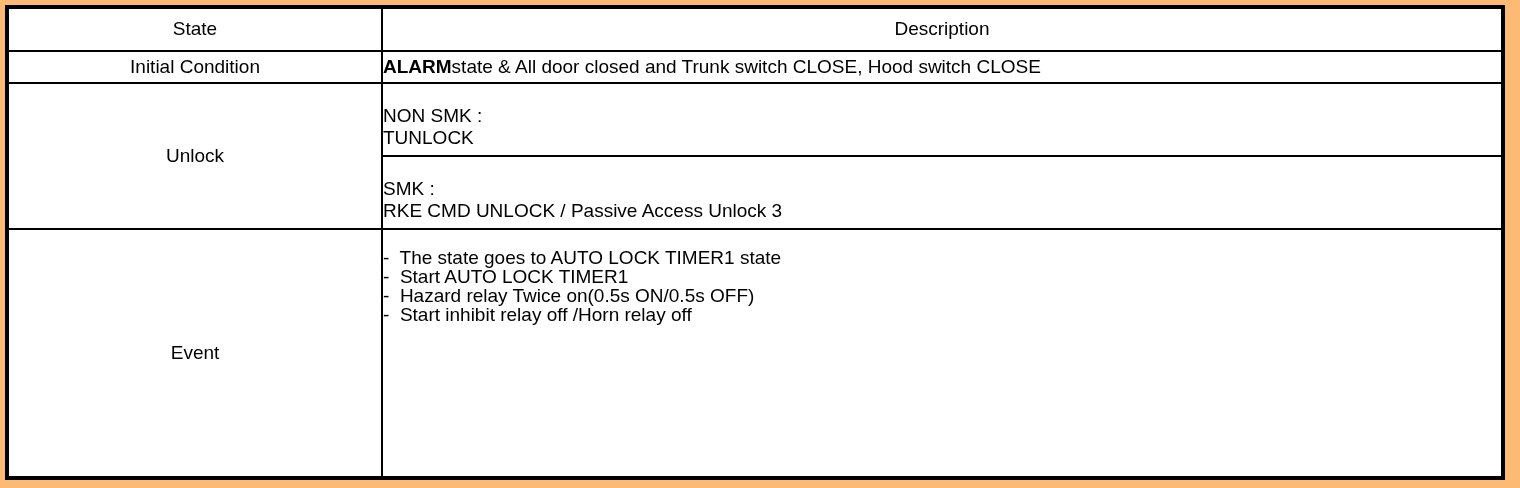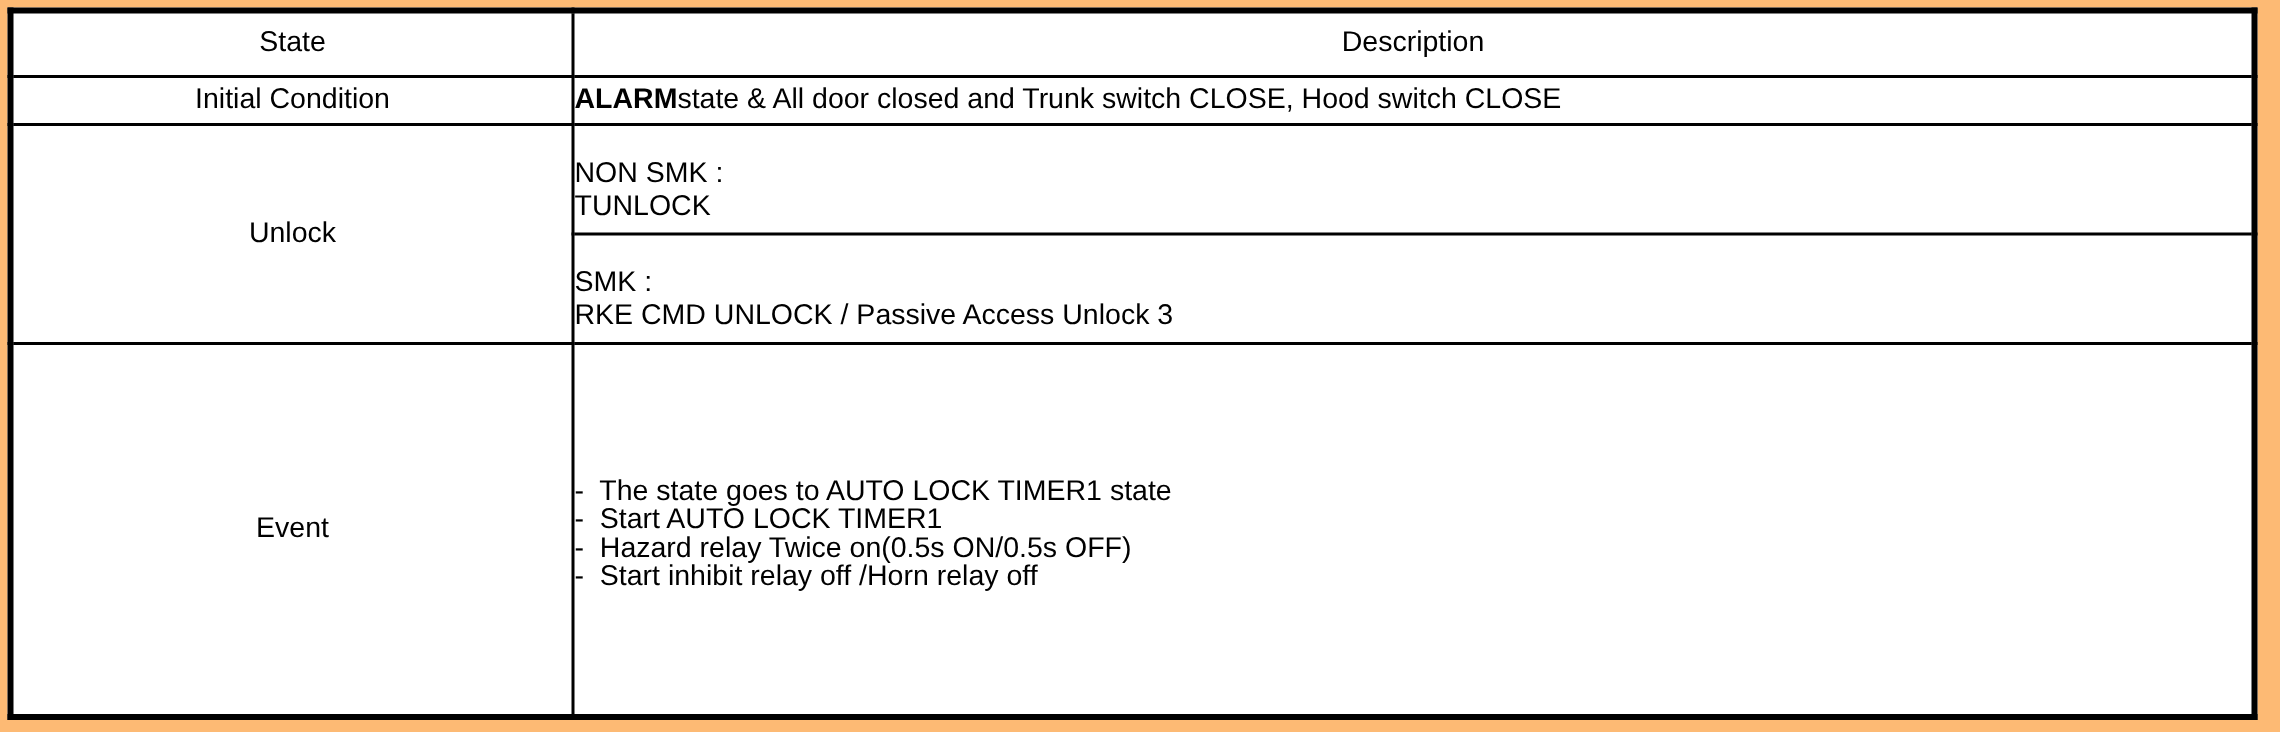--- a/index.html
+++ b/index.html
@@ -86,21 +86,21 @@
     display: block;
     white-space: pre;
   }
 
   .bold-run { font-weight: bold; }
 
   
   .action-list {
     display: flex;
     flex-direction: column;
-    justify-content: center;
+    justify-content: flex-start;
     height: 228px;
     padding-top: 9px;
     padding-bottom: 2px;
     box-sizing: border-box;
   }
   .action-list .txt-line {
     line-height: 1;
   }
 </style>
 </head>

